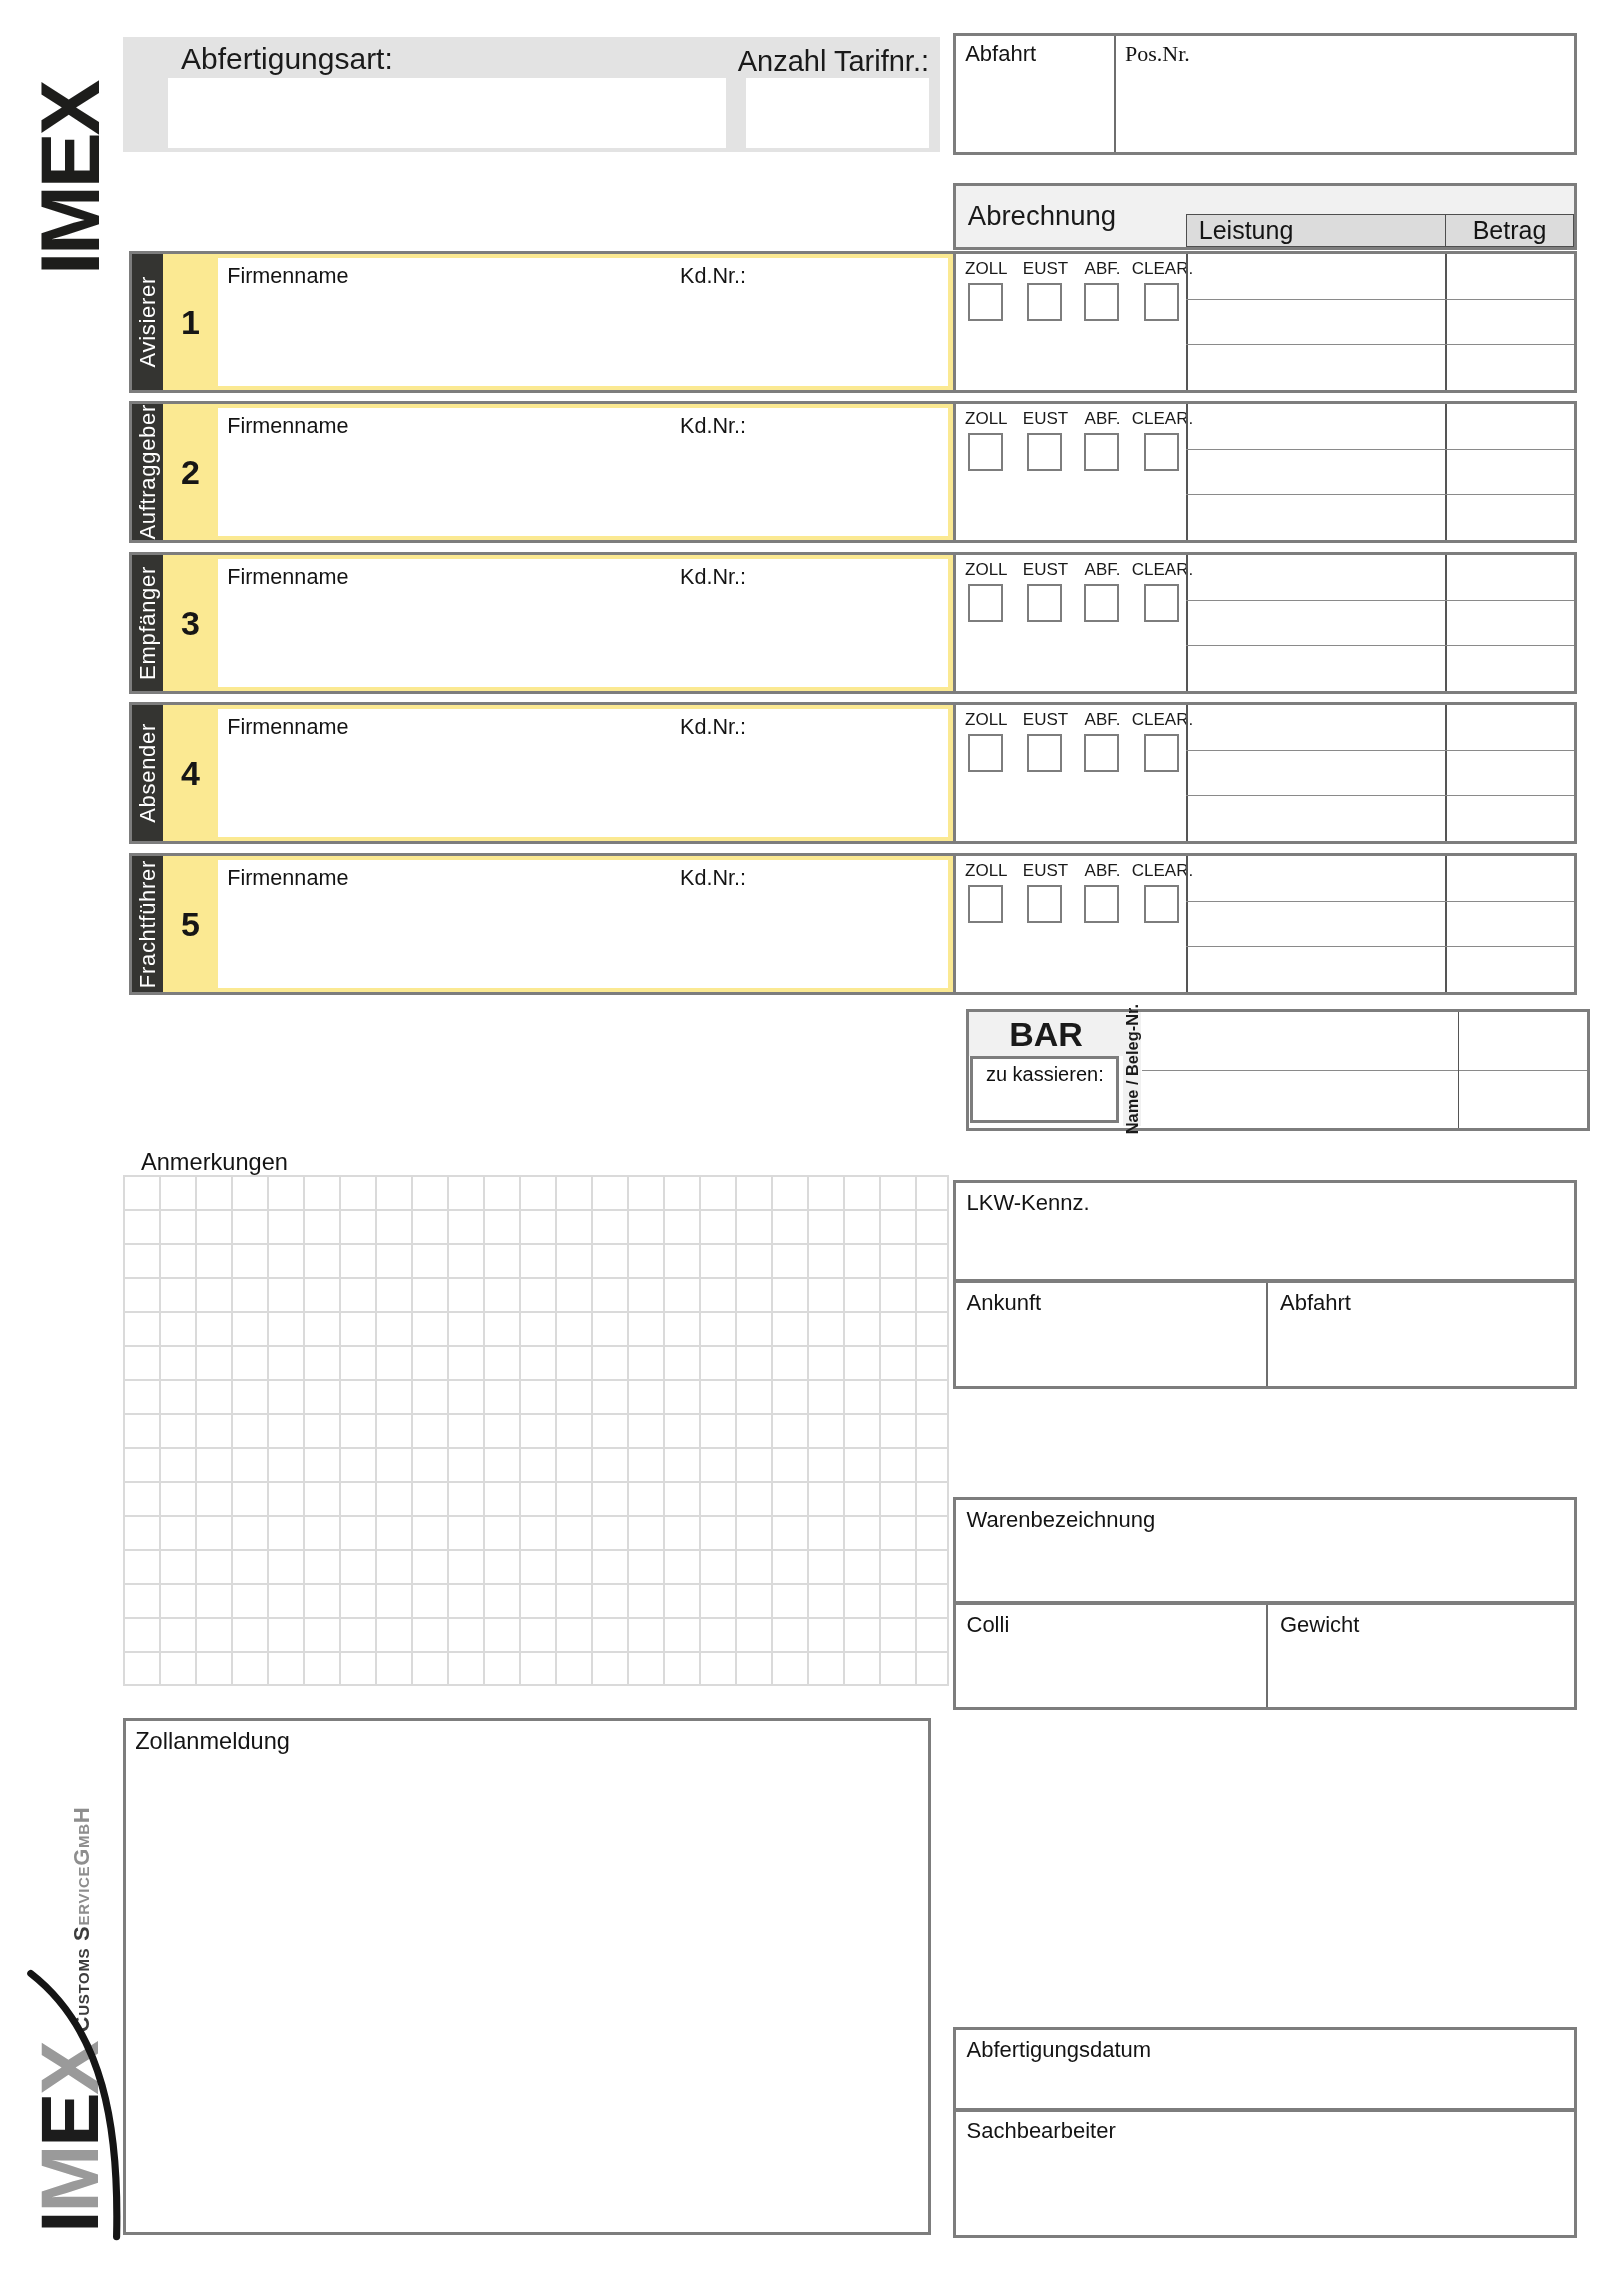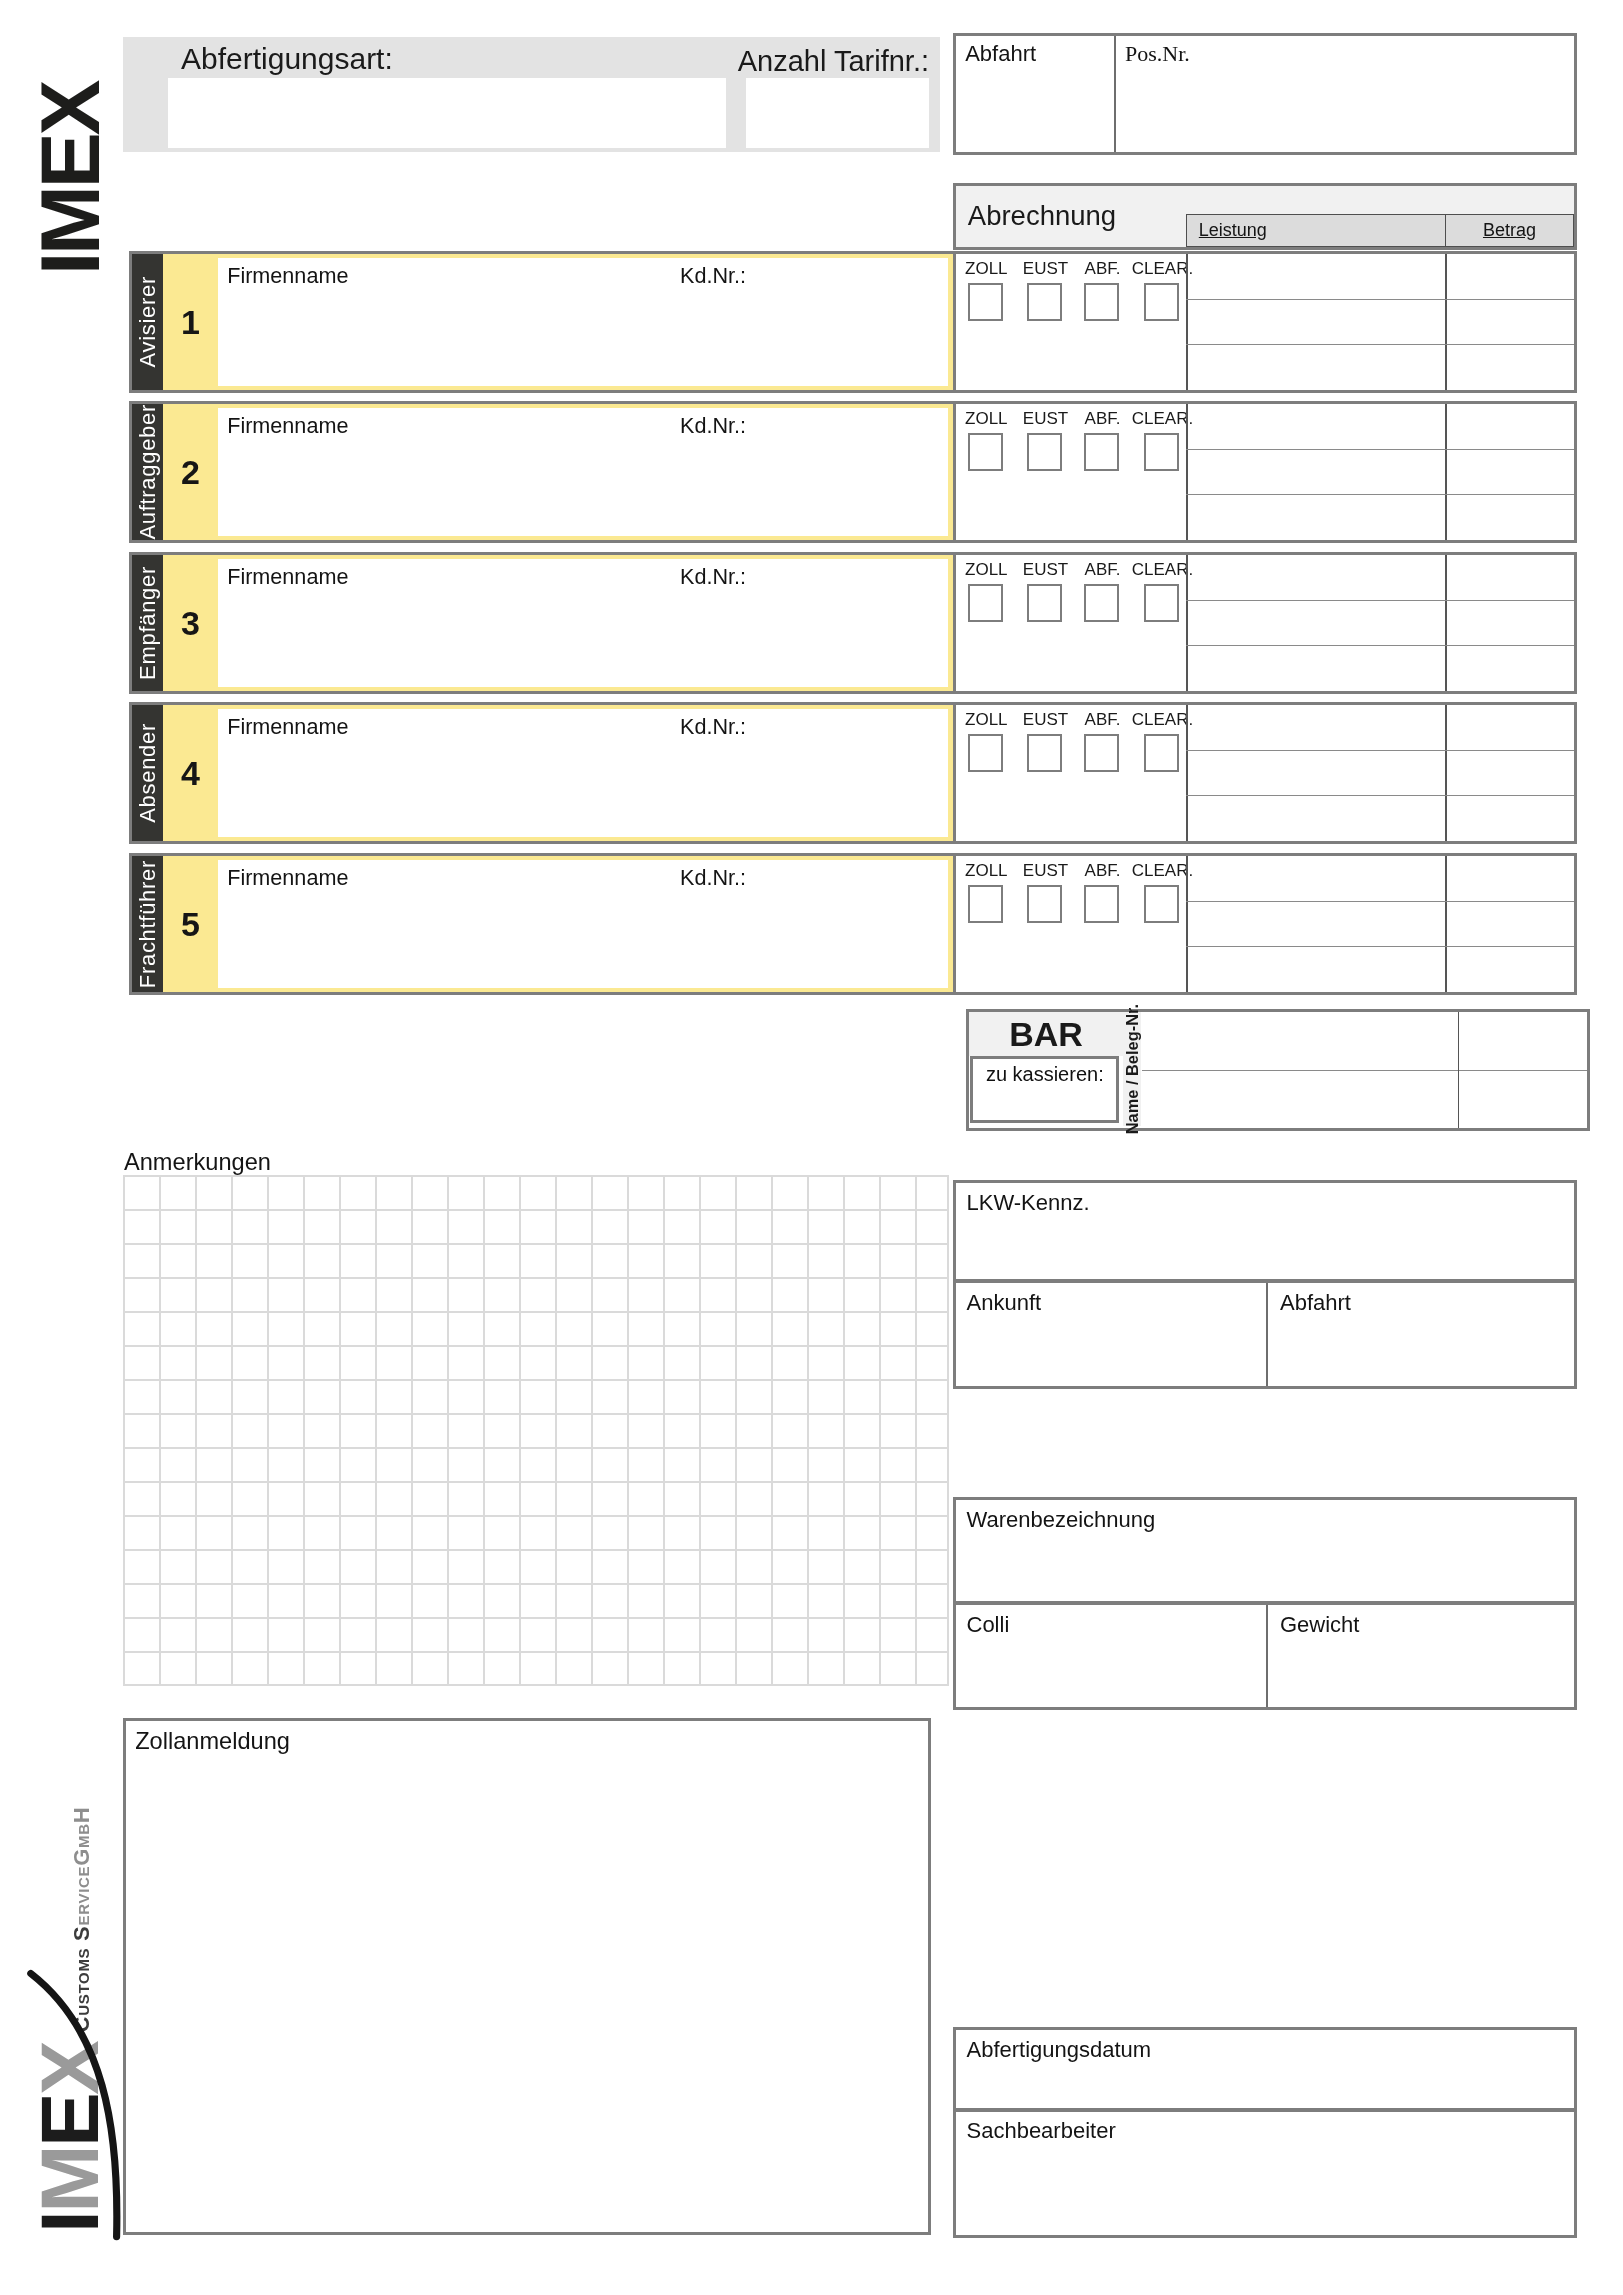--- a/index.html
+++ b/index.html
@@ -23,21 +23,21 @@
   .rpanel{position:absolute;left:953px;width:624px;border:3.9px solid #7d7d7d;
           background:#fff;box-sizing:border-box;}
   .plabel{position:absolute;font-size:22px;color:#141414;white-space:nowrap;}
   .hdiv{position:absolute;left:0;right:0;height:3.9px;background:#7d7d7d;}
   .vdiv{position:absolute;width:2px;background:#6e6e6e;}
 
   
   .abr-head{top:183px;height:67px;background:#f1f1f1;}
   .abr-title{position:absolute;left:11.8px;top:14.4px;font-size:27.5px;color:#1a1a1a;}
   .hcell{position:absolute;top:27.5px;bottom:0;background:#dcdcdc;border:1.3px solid #4f4f4f;
-         box-sizing:border-box;font-size:18px;color:#141414;display:flex;align-items:center;text-decoration:underline;}
+         box-sizing:border-box;font-size:25px;color:#141414;display:flex;align-items:center;}
   .hcell-l{left:230px;width:260px;padding-left:11.8px;}
   .hcell-b{left:489px;right:0;justify-content:center;}
 
   
   .party{position:absolute;left:129px;width:828px;height:142px;border:3.3px solid #7d7d7d;
          box-sizing:border-box;display:flex;background:#fbe992;}
   .p-side{width:31px;background:#343431;display:flex;align-items:center;justify-content:center;}
   .p-side .vert{writing-mode:vertical-rl;transform:rotate(180deg);color:#fff;font-size:22px;
                 letter-spacing:0.7px;white-space:nowrap;}
   .p-yellow{flex:1;position:relative;background:#fbe992;}
@@ -66,21 +66,21 @@
   .zu-box{position:absolute;left:1.3px;top:44px;width:149px;height:67px;border:3.3px solid #7d7d7d;
           box-sizing:border-box;background:#fff;font-size:20px;text-align:center;padding-top:3.9px;}
   .name-strip{position:absolute;left:154px;top:0;width:18.3px;height:114px;background:#f1f1f1;
               display:flex;align-items:center;justify-content:center;}
   .name-strip span{writing-mode:vertical-rl;transform:rotate(180deg);font-size:16.4px;
                    font-weight:700;color:#1a1a1a;white-space:nowrap;}
   .bar-h{position:absolute;left:173px;right:0;top:58px;height:1.3px;background:#8a8a8a;}
   .bar-v{position:absolute;left:489px;top:0;bottom:0;width:1.3px;background:#555;}
 
   
-  .anm-label{position:absolute;left:124px;top:1149px;font-size:23.6px;color:#141414;}
+  .anm-label{position:absolute;left:141px;top:1149px;font-size:23.6px;color:#141414;}
   .anm-grid{position:absolute;left:123px;top:1175px;width:826px;height:511px;
     background-image:
       repeating-linear-gradient(to right,#dadada 0 2px,transparent 2px 36px),
       repeating-linear-gradient(to bottom,#dadada 0 2px,transparent 2px 34px);
     border-right:2px solid #dadada;border-bottom:2px solid #dadada;box-sizing:border-box;}
   .zoll-box{position:absolute;left:123px;top:1718px;width:808px;height:517px;
             border:3.9px solid #7d7d7d;box-sizing:border-box;background:#fff;}
   .zoll-box .plabel{left:9.2px;top:6.5px;font-size:23.6px;}
 
   

